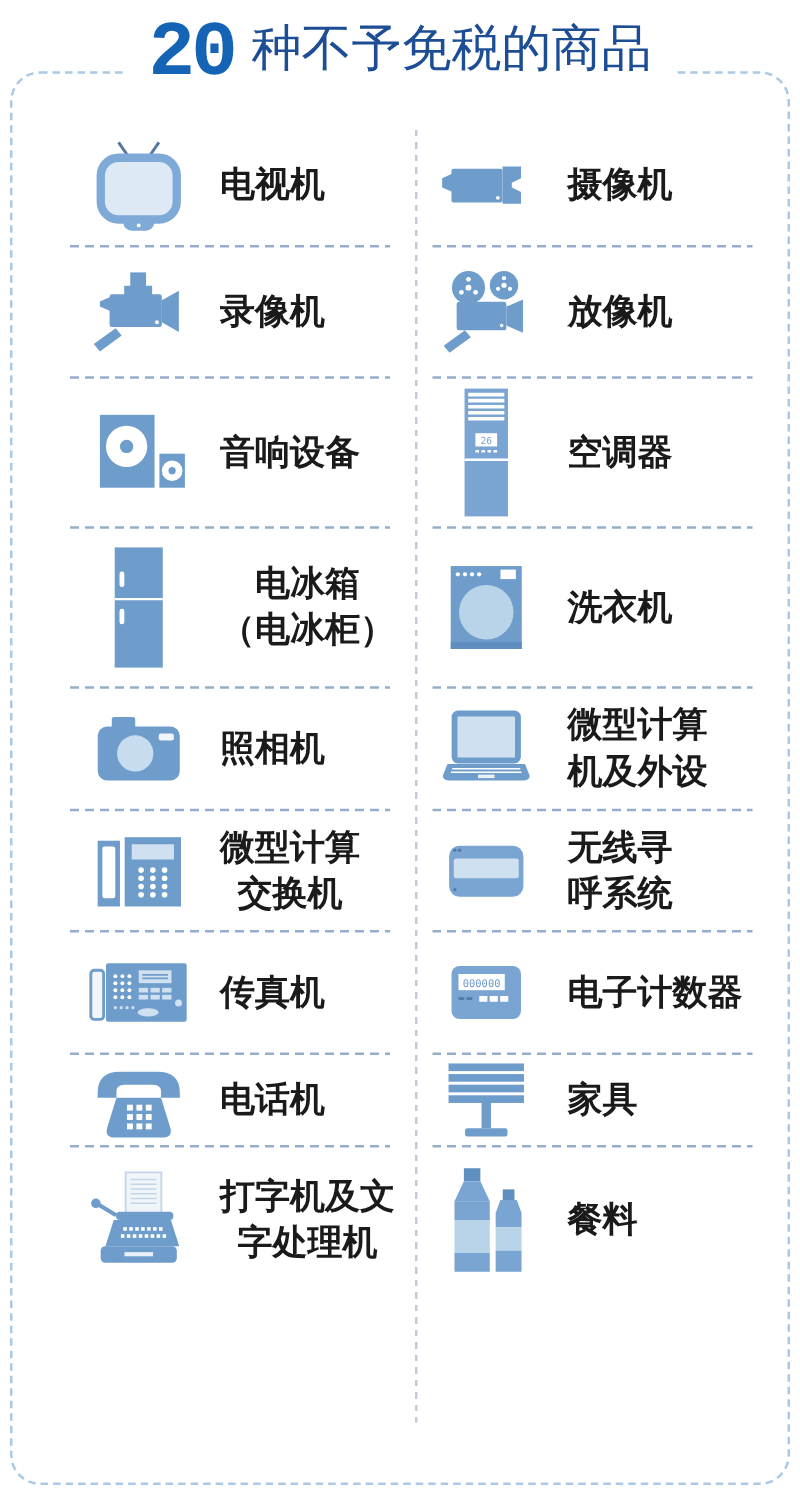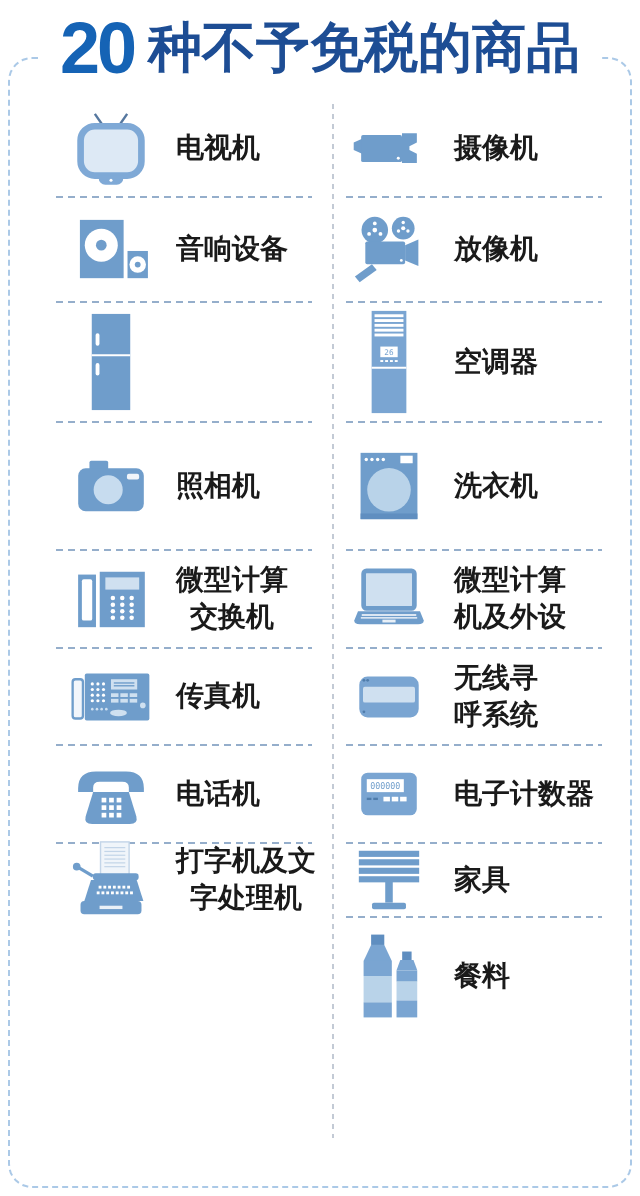--- a/index.html
+++ b/index.html
@@ -11,24 +11,24 @@
     width:640px;height:1196px;position:relative;overflow:hidden;background:#fff;
     font-family:"Liberation Sans","DejaVu Sans",sans-serif;
   }
   .frame{
     position:absolute;left:8px;right:8px;top:57px;bottom:8px;
     border:2px dashed var(--frame);border-radius:24px;
   }
   .title{position:absolute;top:12px;left:0;width:100%;text-align:center;z-index:2;}
   .title-inner{display:inline-block;background:#fff;padding:0 20px;white-space:nowrap;}
   .title-number{
-    font-size:72px;font-weight:bold;color:var(--title-number);
-    letter-spacing:-3px;vertical-align:-7px;line-height:1;
+    font-size:62px;font-weight:bold;color:var(--title-number);
+    letter-spacing:-3px;vertical-align:-7px;line-height:1;font-family:Liberation Mono, monospace;
   }
-  .title-text{font-size:54px;font-weight:bold;color:var(--title-text);margin-left:14px;line-height:1;}
+  .title-text{font-size:40px;font-weight:normal;color:var(--title-text);margin-left:14px;line-height:1;}
   .content{position:absolute;top:100px;left:10px;right:10px;display:flex;}
   .col{display:grid;grid-template-rows:97px 105px 120px 128px 98px 97px 98px 74px 118px 103px;}
   .col.left{width:322px;}
   .col.right{flex:1;}
   .divider{width:2px;margin-top:4px;
     background:repeating-linear-gradient(180deg,var(--divider) 0 5px,transparent 5px 10px);}
   .item{position:relative;display:flex;align-items:center;}
   .col.left .item{padding-left:46px;}
   .col.right .item{padding-left:0;align-items:center;}
   .icon-box{flex:0 0 110px;width:110px;display:flex;justify-content:center;align-items:center;}
@@ -62,20 +62,35 @@
             <line x1="48" y1="16" x2="57" y2="3" stroke="#55779f" stroke-width="2.5"></line>
             <rect x="8" y="16" width="64" height="52" rx="15" fill="#dde9f5" stroke="#7fa9d6" stroke-width="7"></rect>
             <path d="M27 68 h26 v2.5 a7 7 0 0 1 -7 7 h-12 a7 7 0 0 1 -7 -7 z" fill="#7fa9d6"></path>
             <circle cx="40" cy="73" r="1.6" fill="#fff"></circle>
           </svg>
         </span>
     <span class="label">电视机</span>
     <span class="sep"></span>
   </div>
 
+  <div class="item">
+    <span class="icon-box">
+          <svg width="78" height="70" viewBox="0 0 80 72">
+            <rect x="33" y="3" width="13" height="12" fill="#6f9dcb"></rect>
+            <rect x="28" y="14" width="23" height="8" fill="#6f9dcb"></rect>
+            <path d="M8 27 L17 23 V35 L8 31 Z" fill="#6f9dcb"></path>
+            <rect x="16" y="21" width="43" height="27" rx="2" fill="#6f9dcb"></rect>
+            <path d="M59 26 L73 18 V52 L59 44 Z" fill="#6f9dcb"></path>
+            <path d="M3 62 L21 49 L26 55 L8 68 Z" fill="#6f9dcb"></path>
+            <circle cx="55" cy="44" r="1.6" fill="#fff"></circle>
+          </svg>
+        </span>
+    <span class="label">录像机</span>
+    <span class="sep"></span>
+  </div>
 
   <div class="item">
     <span class="icon-box">
           <svg width="78" height="68" viewBox="0 0 80 70">
             <rect x="8" y="4" width="45" height="60" fill="#6f9dcb"></rect>
             <circle cx="30" cy="30" r="17" fill="#fff"></circle>
             <circle cx="30" cy="30" r="5.5" fill="#6f9dcb"></circle>
             <rect x="57" y="36" width="21" height="28" fill="#6f9dcb"></rect>
             <circle cx="67.5" cy="50" r="8.5" fill="#fff"></circle>
             <circle cx="67.5" cy="50" r="3" fill="#6f9dcb"></circle>
@@ -87,20 +102,22 @@
 
   <div class="item">
     <span class="icon-box">
           <svg width="52" height="100" viewBox="0 0 54 104">
             <rect x="7" y="2" width="40" height="100" fill="#6f9dcb"></rect>
             <line x1="7" y1="45" x2="47" y2="45" stroke="#fff" stroke-width="2"></line>
             <rect x="11" y="22" width="4" height="13" rx="2" fill="#fff"></rect>
             <rect x="11" y="53" width="4" height="13" rx="2" fill="#fff"></rect>
           </svg>
         </span>
+    <span class="label">电冰箱
+（电冰柜）</span>
     <span class="sep"></span>
   </div>
 
   <div class="item">
     <span class="icon-box">
           <svg width="74" height="60" viewBox="0 0 78 64">
             <rect x="16" y="5" width="20" height="12" rx="2" fill="#6f9dcb"></rect>
             <rect x="4" y="13" width="70" height="46" rx="8" fill="#6f9dcb"></rect>
             <circle cx="36" cy="36" r="15.5" fill="#c7dcef"></circle>
             <rect x="56" y="19" width="13" height="6" rx="2" fill="#fff" opacity="0.9"></rect>

